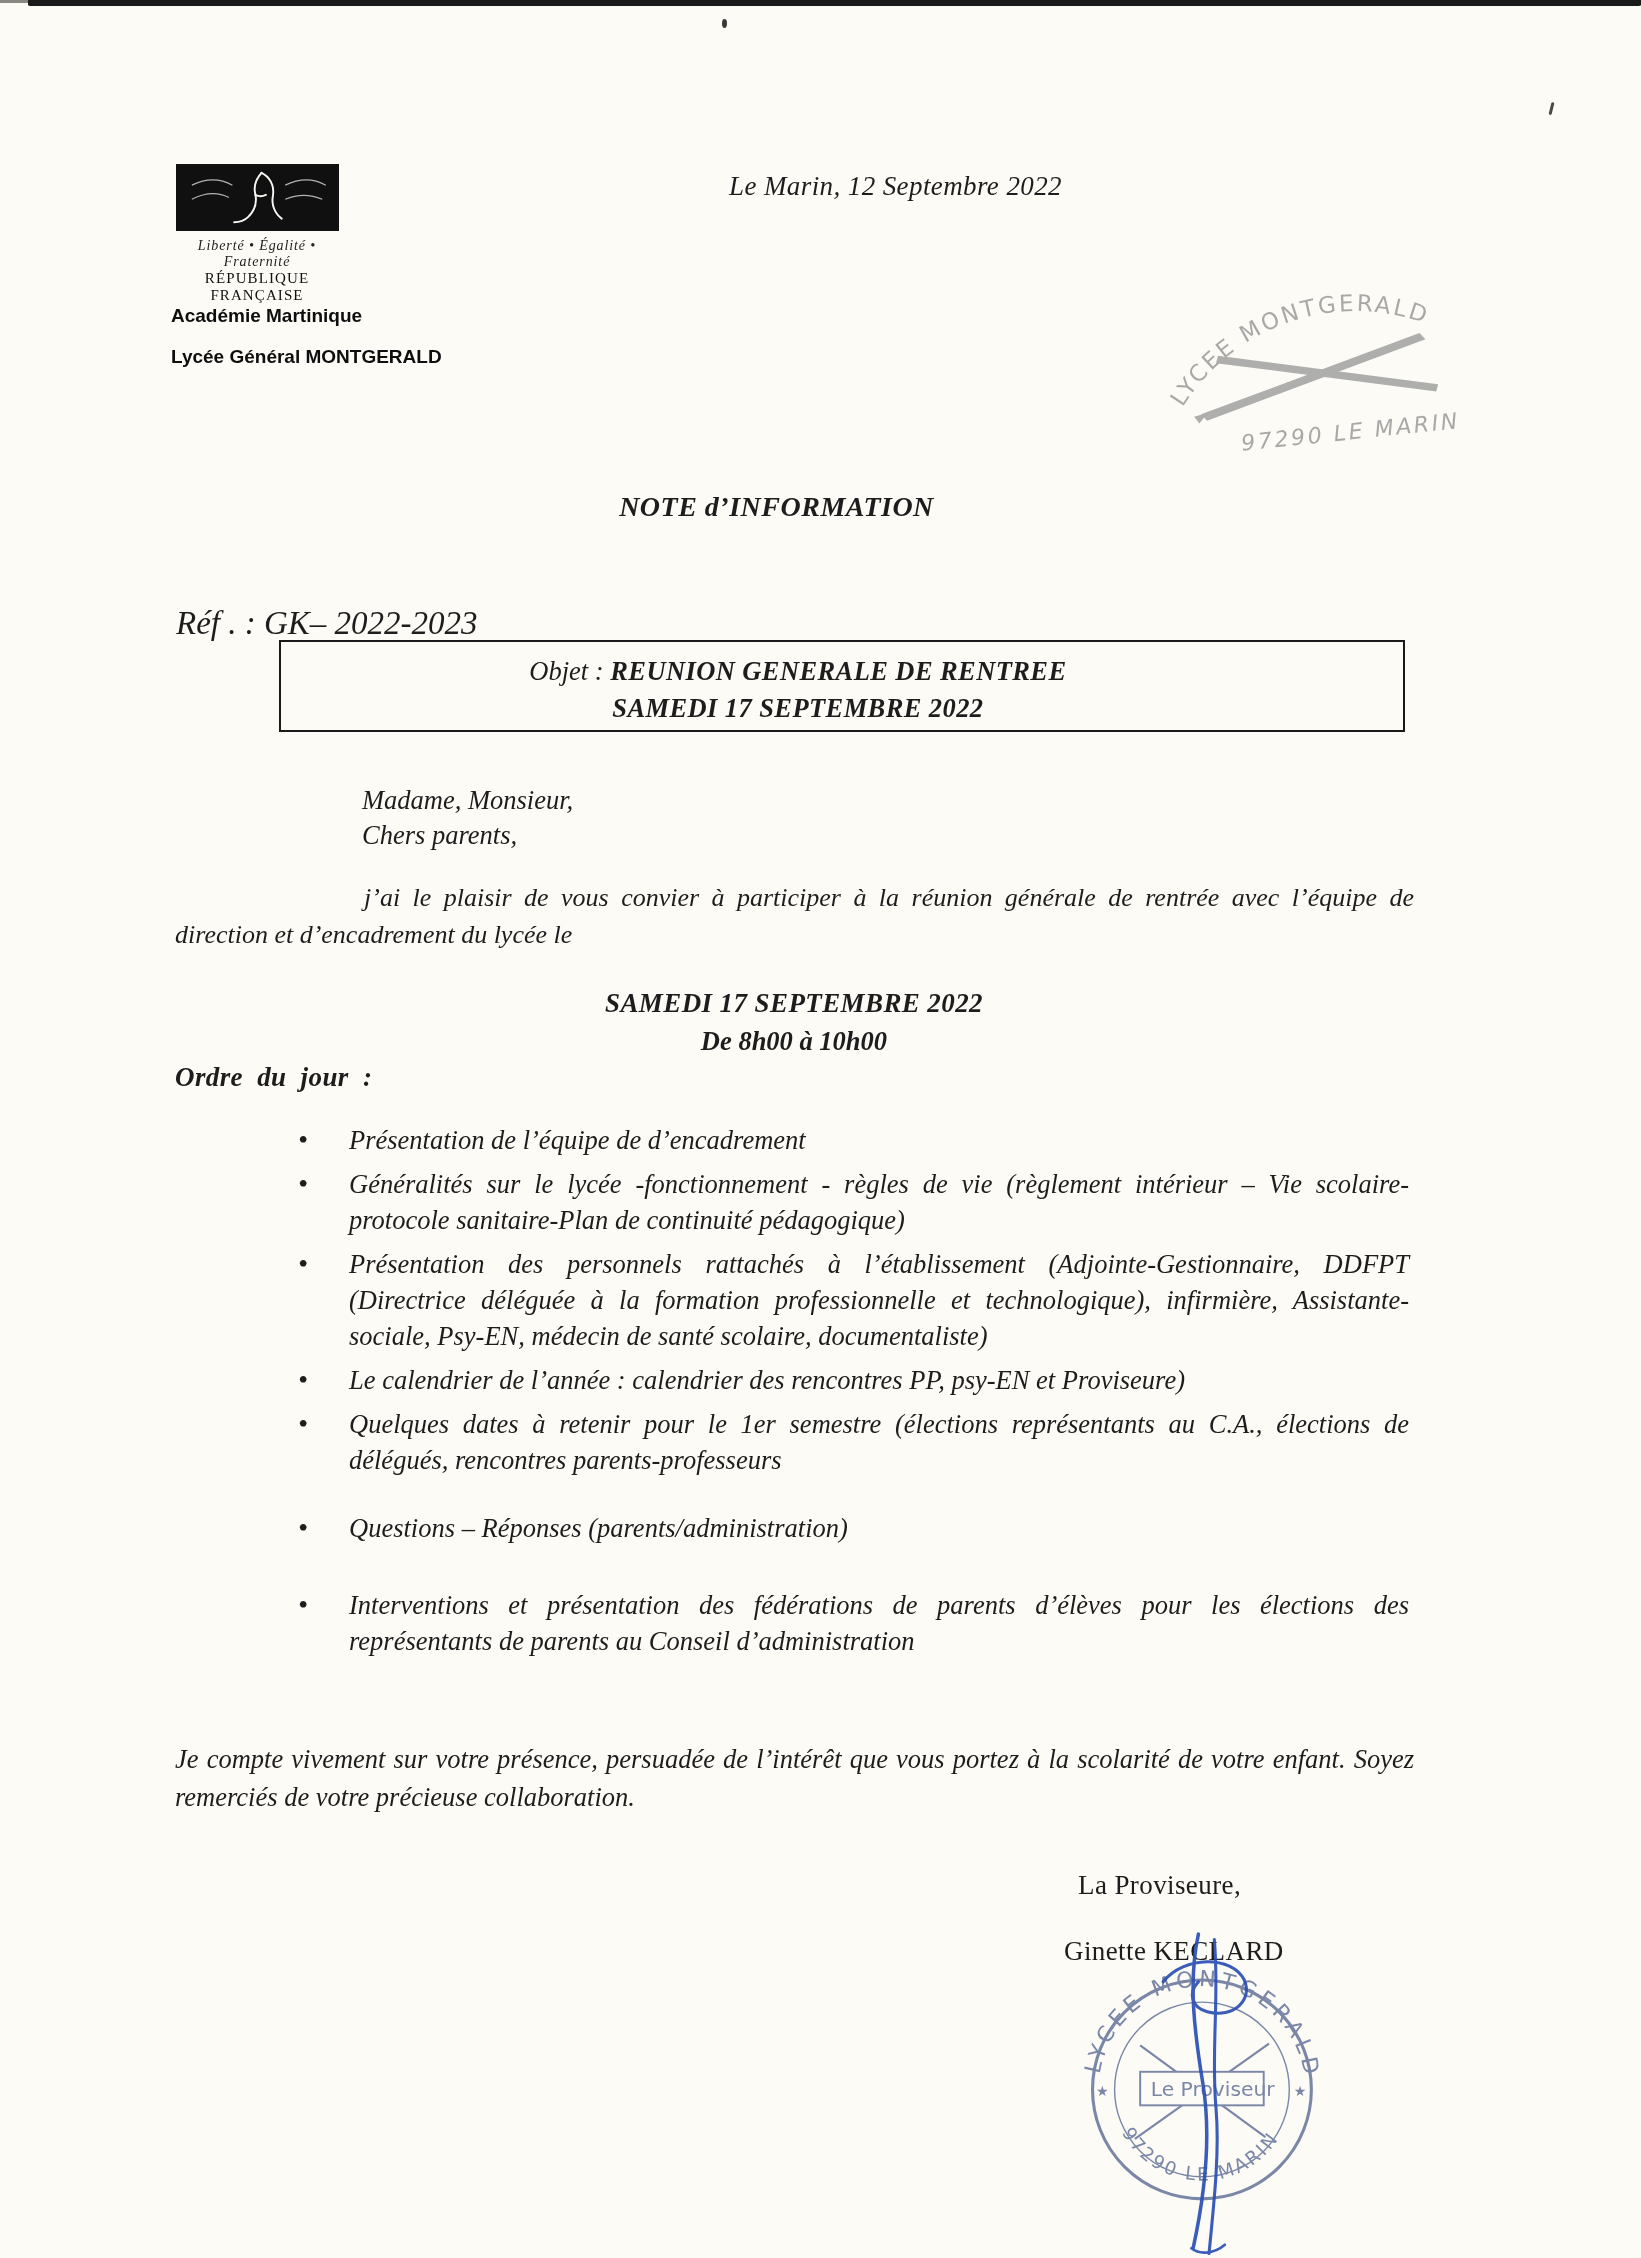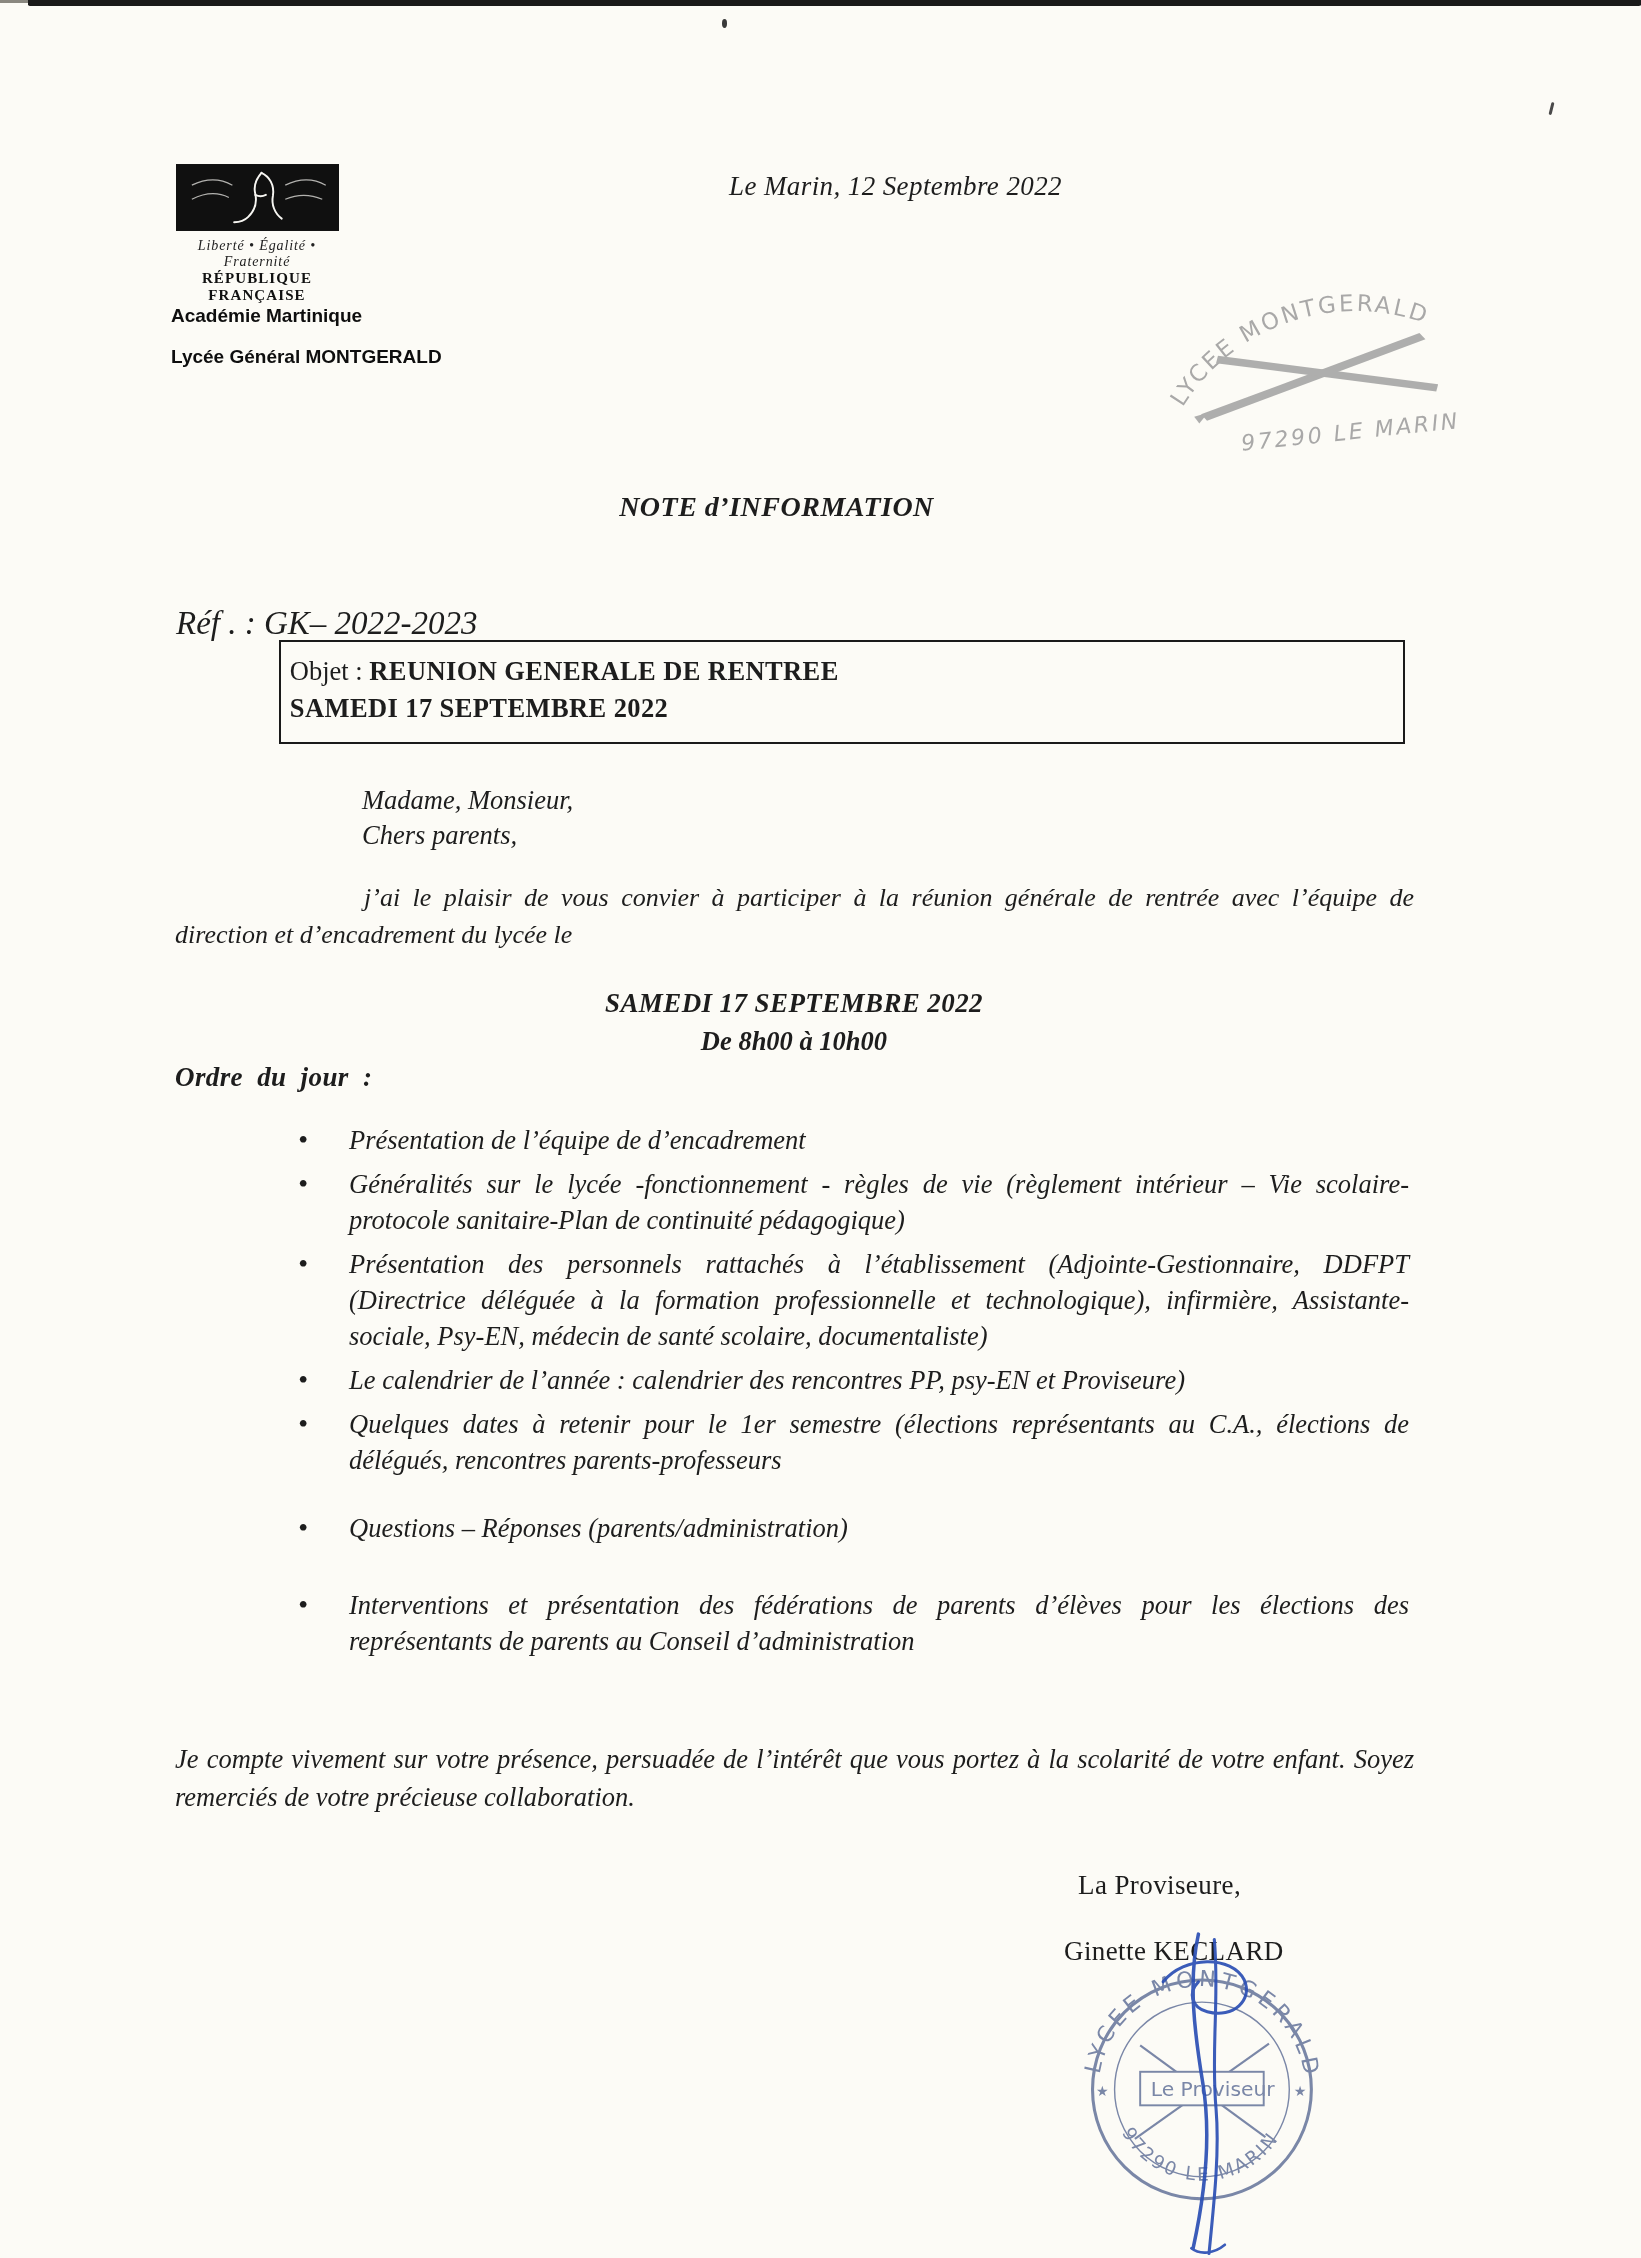--- a/index.html
+++ b/index.html
@@ -17,38 +17,38 @@
 
   
   .scan-edge  { top: 0; left: 28px; right: 0; height: 6.2px; background: #1a1a1a; border-radius: 0 0 3.5px 1.8px; }
   .scan-edge2 { top: 0; left: 0; width: 28px; height: 2.6px; background: #8a8880; }
   .scan-dot   { top: 19.4px; left: 722px; width: 5.3px; height: 8.8px; background: #3a3a3a; border-radius: 50%; }
   .scan-tick  { top: 102px; left: 1550px; width: 2.6px; height: 13.2px; background: #4a4a4a; transform: rotate(14deg); border-radius: 1.8px; }
 
   
   .logo-block { left: 173px; top: 164px; width: 168px; text-align: center; }
   .logo-motto { font-size: 14px; font-style: italic; letter-spacing: 0.9px; margin-top: 2.6px; color: #222; }
-  .logo-republic { font-size: 15px; font-weight: bold; letter-spacing: 1.1px; margin-top: 0.9px; color: #111; }
+  .logo-republic { font-size: 15px; font-weight: normal; letter-spacing: 1.1px; margin-top: 0.9px; color: #111; }
 
   .dateline { left: 729px; top: 171px; font-size: 27px; font-style: italic; letter-spacing: 0.4px; }
 
   .academy-block { left: 171px; top: 295px; font-family: "Liberation Sans", "DejaVu Sans", sans-serif;
                    font-weight: bold; font-size: 19px; line-height: 41px; color: #0e0e0e; }
 
   .stamp-top { left: 1166px; top: 263px; opacity: .82; }
 
   .title-block { left: 0; top: 491px; width: 1553px; text-align: center; font-style: italic; font-weight: bold; }
   .title-line1 { font-size: 28px; letter-spacing: 0.5px; }
   .title-line2 { font-size: 26.5px; margin-top: 8px; }
 
   .ref { left: 176px; top: 605px; font-size: 33px; font-style: italic; }
 
-  .objet-box { left: 279px; top: 640px; width: 1126px; height: 104px;
-               border: 2.6px solid #1a1a1a; 
-               padding: 14px 97px 0 8.8px; font-size: 26.5px; }
+  .objet-box { left: 279px; top: 640px; width: 1126px; height: 92px;
+               border: 2.6px solid #1a1a1a; text-align: center;
+               padding: 14px 97px 0 8.8px; font-size: 26.5px; font-style: italic; }
   .objet-label { font-weight: normal; }
   .objet-subject, .objet-date { font-weight: bold; letter-spacing: 0.4px; }
   .objet-line2 { margin-top: 6.2px; }
 
   .salutations { left: 362px; top: 783px; font-size: 26.5px; font-style: italic; line-height: 35px; }
 
   .intro { left: 175px; top: 879px; width: 1239px; font-size: 26px; font-style: italic;
            line-height: 37px; text-align: justify; text-indent: 189px; margin: 0; }
 
   .event-block { left: 26.5px; top: 988px; width: 1535px; text-align: center; font-style: italic; font-weight: bold; }

